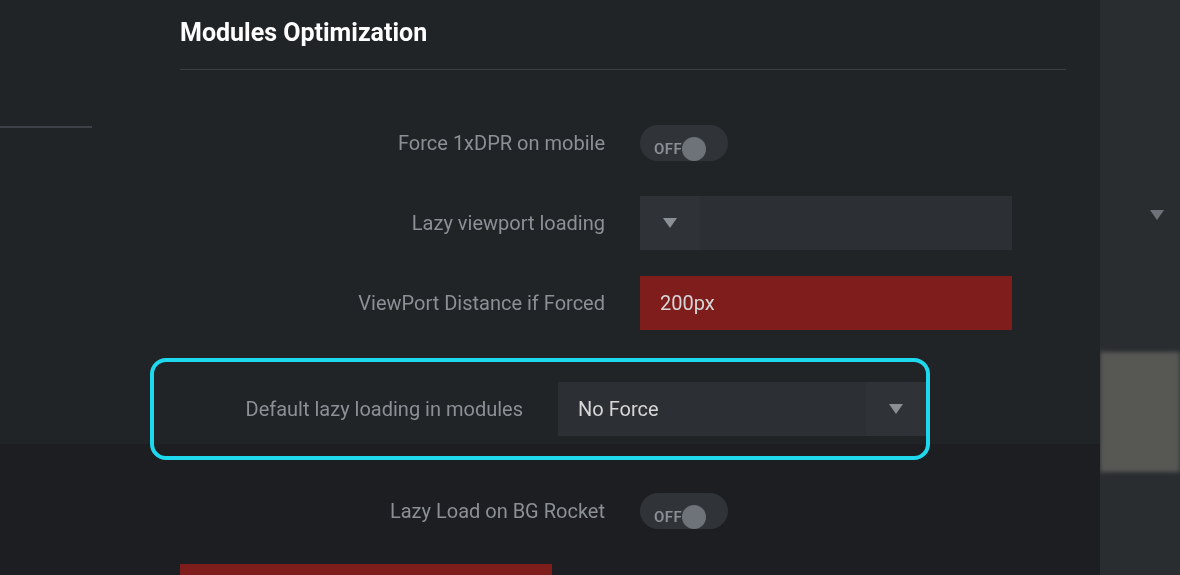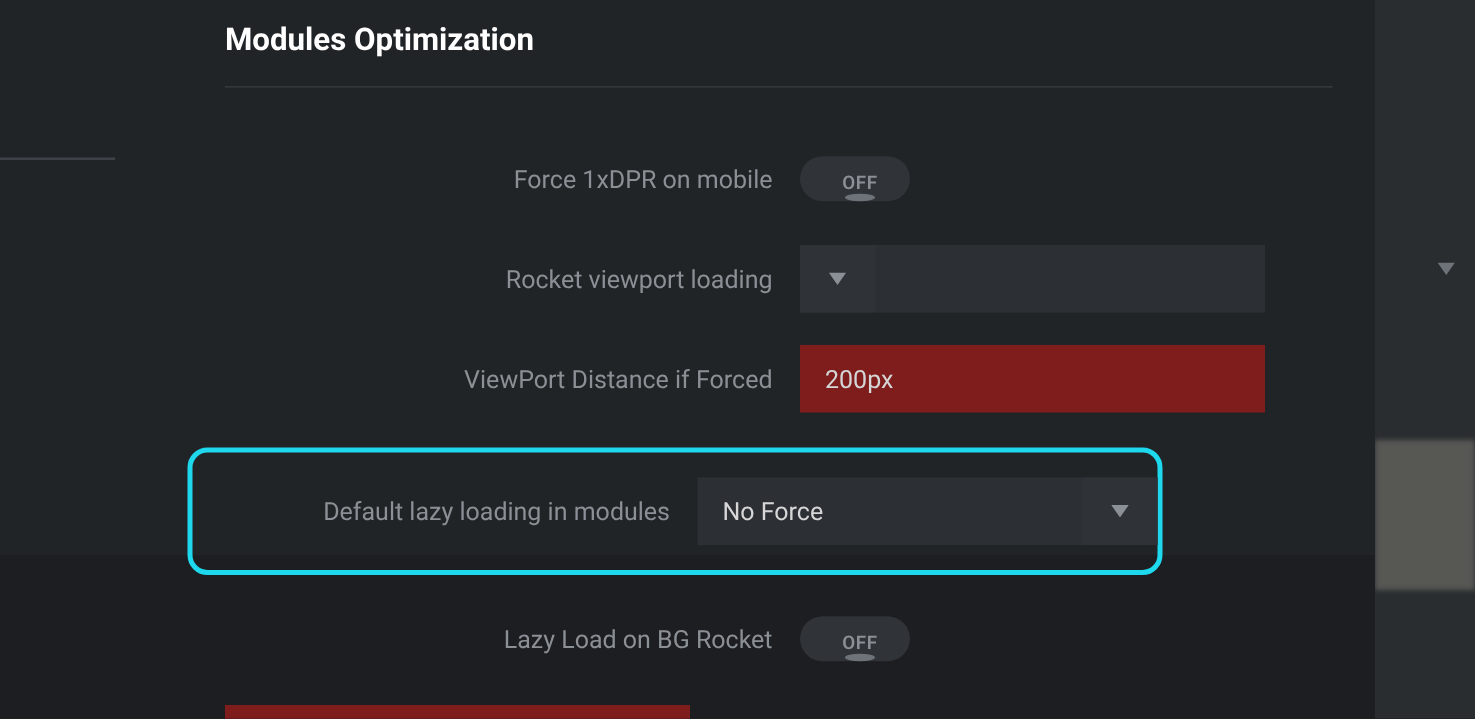--- a/index.html
+++ b/index.html
@@ -37,37 +37,36 @@
   }
   .row {
     display: flex;
     align-items: center;
     margin-bottom: 30px;
     height: 50px;
   }
   .label {
     width: 460px;
     text-align: right;
-    padding-right: 22px;
+    padding-right: 35px;
     font-size: 20px;
     color: #8b9096;
   }
   .control {
     flex: 0 0 auto;
   }
   .toggle {
     width: 88px;
     height: 36px;
     background: #303338;
     border-radius: 18px;
     display: flex;
     align-items: center;
     padding: 12px 6px 0 14px;
     cursor: pointer;
-    flex-direction: column;
   }
   .toggle-label {
     font-size: 15px;
     font-weight: 600;
     color: #8b9096;
     letter-spacing: 0.5px;
   }
   .toggle-knob {
     width: 24px;
     height: 24px;
@@ -176,21 +175,21 @@
       <div class="label">Force 1xDPR on mobile</div>
       <div class="control">
         <div class="toggle">
           <span class="toggle-label">OFF</span>
           <span class="toggle-knob"></span>
         </div>
       </div>
     </div>
 
     <div class="row">
-      <div class="label">Rocket viewport loading</div>
+      <div class="label">Lazy viewport loading</div>
       <div class="control">
         <div class="select">
           <div class="select-arrow">
             <svg viewBox="0 0 14 10">
                 <polygon points="0,0 14,0 7,10"></polygon>
               </svg>
           </div>
         </div>
       </div>
     </div>

